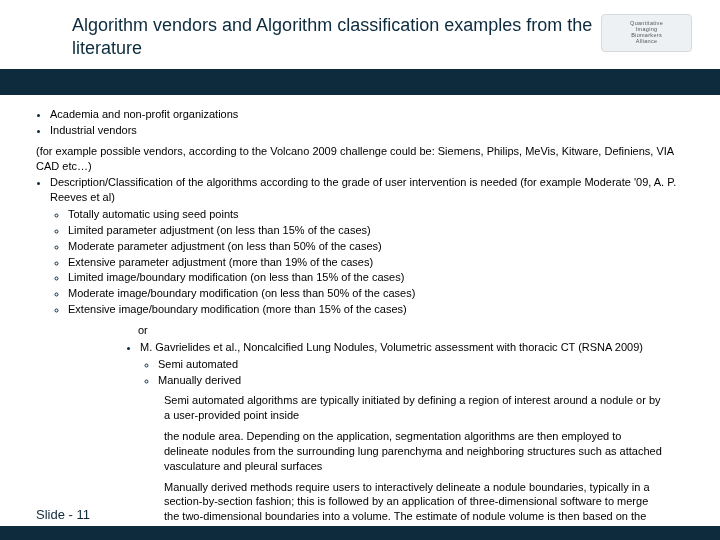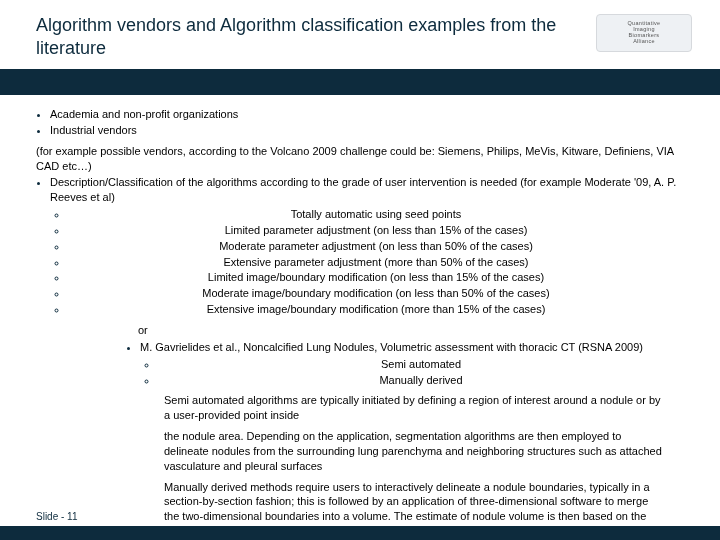--- a/index.html
+++ b/index.html
@@ -16,20 +16,21 @@
     position: relative;
     width: 720px;
     height: 540px;
     box-sizing: border-box;
   }
   .title-wrap {
     padding: 14px 28px 6px 36px;
     display: flex;
     align-items: flex-start;
     justify-content: space-between;
+    margin-left: 36px;
   }
   .title {
     font-size: 18px;
     line-height: 1.25;
     color: #0d2b3d;
     font-weight: 400;
     max-width: 560px;
   }
   .logo {
     width: 100px;
@@ -57,21 +58,21 @@
   .body {
     padding: 0 36px;
     font-size: 11px;
     line-height: 1.35;
   }
   ul {
     margin: 0 0 6px 0;
     padding-left: 14px;
   }
   ul li::marker { color: #0d2b3d; }
-  ul ul { padding-left: 18px; margin-top: 2px; text-align: center; }
+  ul ul { padding-left: 18px; margin-top: 2px; }
   li { margin-bottom: 1px; }
   .para {
     margin: 4px 0 2px 0;
   }
   .indent-para {
     margin: 6px 0 4px 0;
     padding-left: 120px;
     padding-right: 20px;
   }
   .indent-para p { margin: 0 0 6px 8px; }
@@ -89,21 +90,21 @@
     bottom: 0;
   }
   .foot-bar {
     height: 14px;
     background: #0d2b3d;
   }
   .slidenum {
     position: absolute;
     left: 36px;
     bottom: 18px;
-    font-size: 10px;
+    font-size: 13px;
     color: #0d2b3d;
   }
 </style>
 </head>
 <body>
 
 <div class="slide">
 
   <div class="title-wrap">
     <div class="title">Algorithm vendors and Algorithm classification examples from the literature</div>
@@ -126,21 +127,21 @@
 
     <p class="para">(for example possible vendors, according to the Volcano 2009 challenge could be: Siemens, Philips, MeVis, Kitware, Definiens, VIA CAD etc…)</p>
 
     <ul>
       <li>
         <span>Description/Classification of the algorithms  according to the grade of user intervention is needed (for example Moderate '09, A. P. Reeves et al)</span>
         <ul>
           <li>Totally automatic using seed points</li>
           <li>Limited parameter adjustment (on less than 15% of the cases)</li>
           <li>Moderate parameter adjustment (on less than 50% of the cases)</li>
-          <li>Extensive parameter adjustment (more than 50% of the cases)</li>
+          <li>Extensive parameter adjustment (more than 19% of the cases)</li>
           <li>Limited image/boundary modification (on less than 15% of the cases)</li>
           <li>Moderate image/boundary modification (on less than 50% of the cases)</li>
           <li>Extensive image/boundary modification (more than 15% of the cases)</li>
         </ul>
       </li>
     </ul>
 
     <div class="or-block">
       <p class="or-label">or</p>
       <ul>

